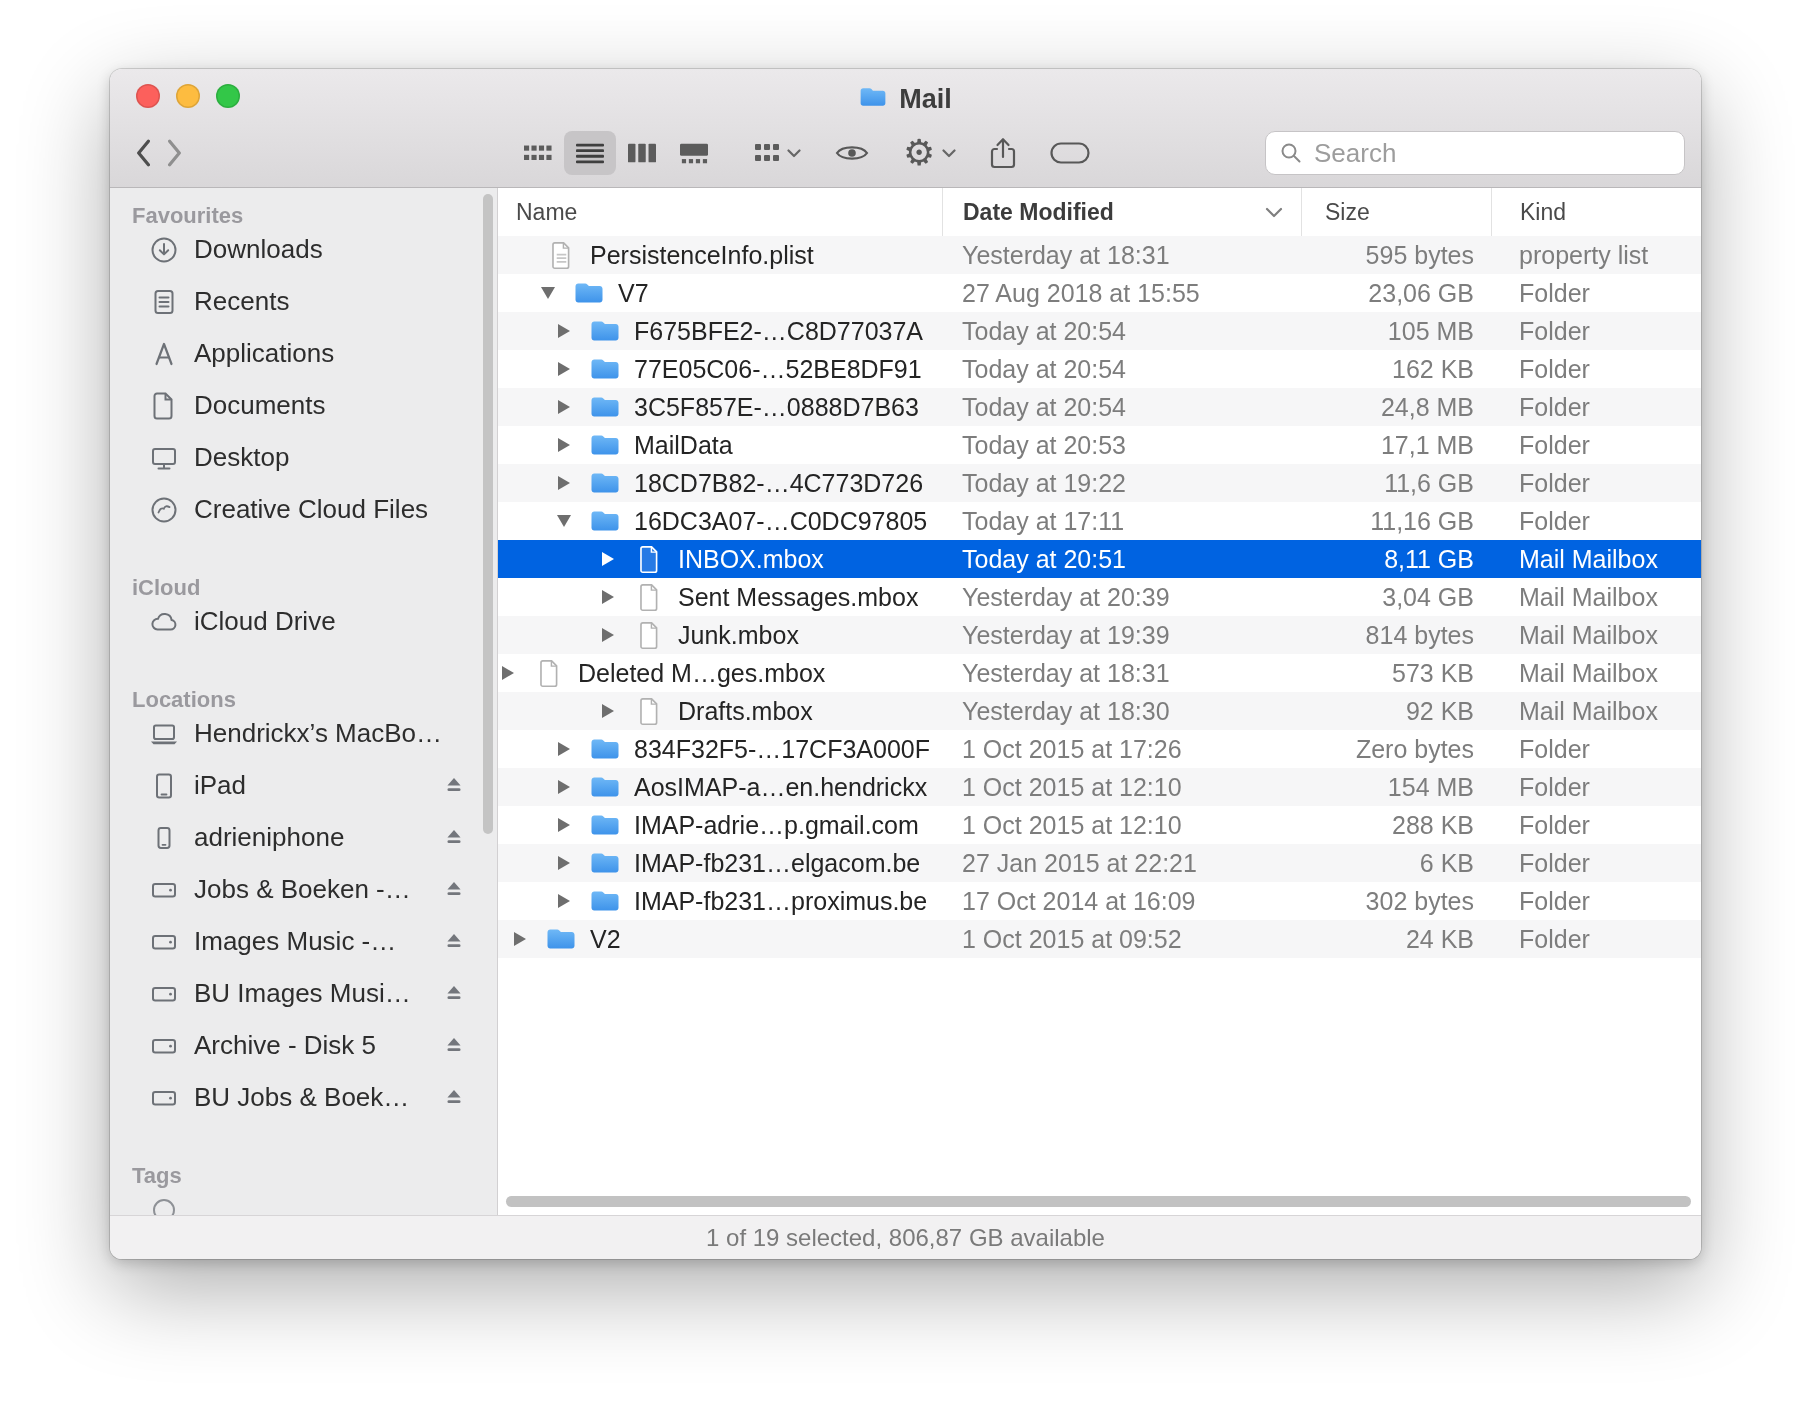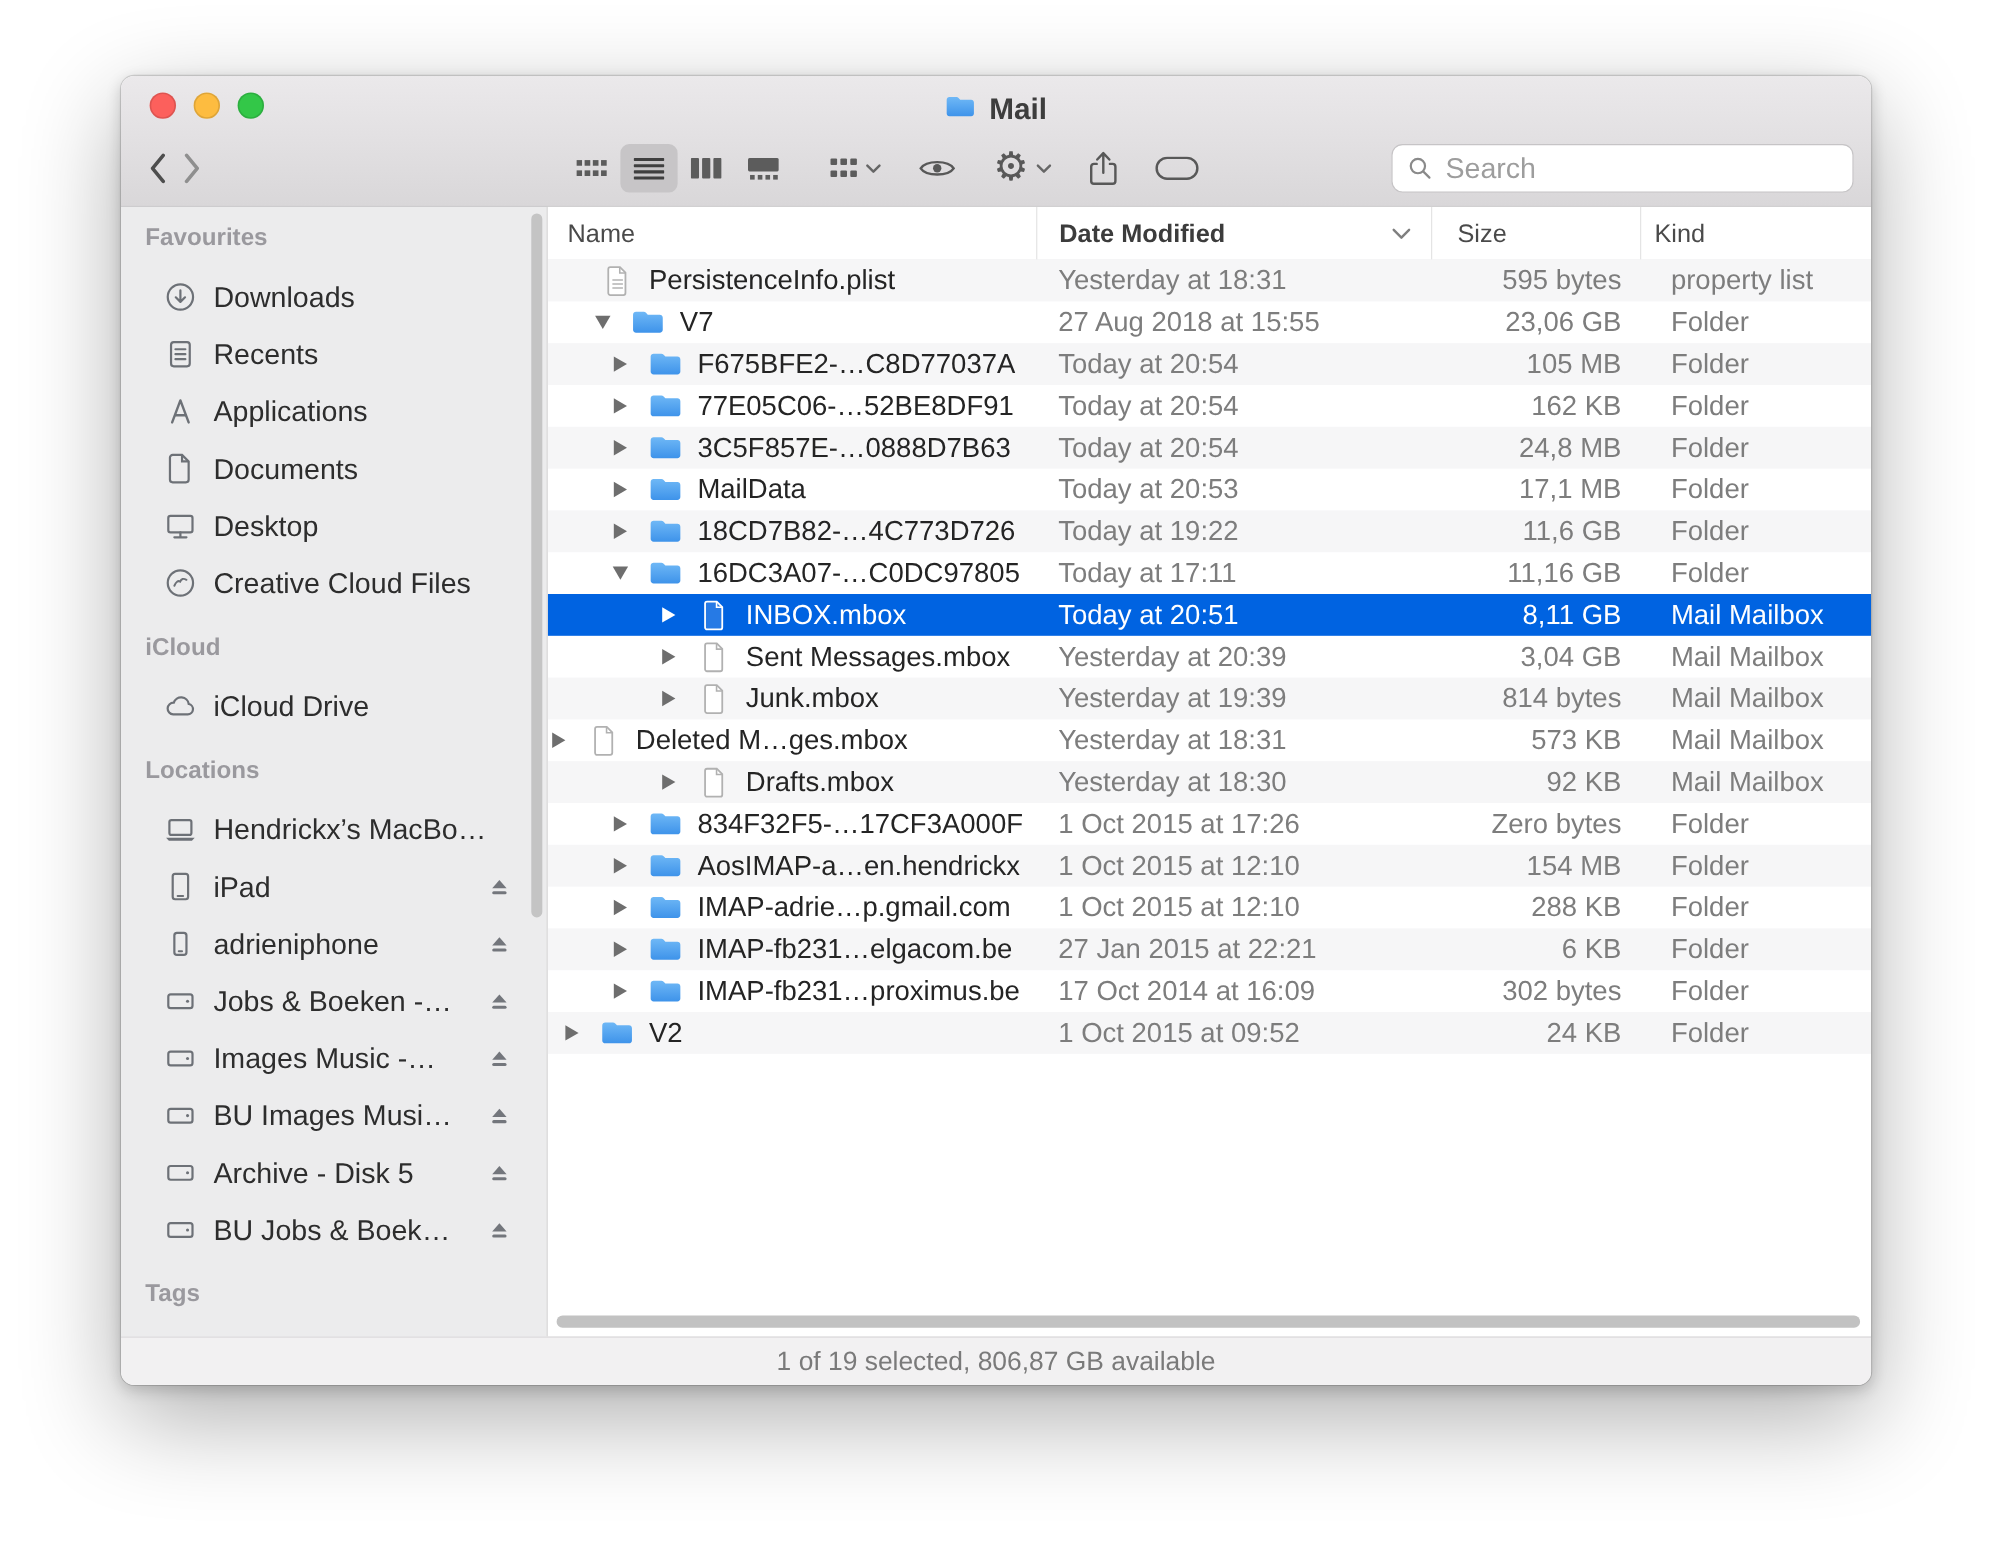--- a/index.html
+++ b/index.html
@@ -31,35 +31,35 @@
   .search input{border:none;outline:none;flex:1;font-size:26px;color:#333;background:transparent;min-width:0;
           font-family:"Liberation Sans","DejaVu Sans",sans-serif;}
   .search input::placeholder{color:#9d9d9d;}
 
   
   .body{position:absolute;top:119px;bottom:44px;left:0;right:0;display:flex;}
   .sidebar{width:388px;flex-shrink:0;background:#ececed;border-right:1px solid #d2d0d2;position:relative;overflow:hidden;box-sizing:border-box;}
   .sb-inner{padding-top:10px;}
   .sb-header{height:36px;line-height:36px;padding-left:22px;font-size:22px;font-weight:700;color:#9a999e;}
   .sb-header:not(:first-child){margin-top:24px;}
-  .sb-item{height:52px;display:flex;align-items:flex-end;padding-left:38px;padding-right:28px;font-size:26px;color:#2d2d2d;}
+  .sb-item{height:52px;display:flex;align-items:flex-start;padding-left:38px;padding-right:28px;font-size:26px;color:#2d2d2d;}
   .sb-item .icn{width:32px;height:32px;margin-right:14px;display:flex;align-items:center;justify-content:center;flex-shrink:0;}
   .sb-item .lbl{flex:1;white-space:nowrap;overflow:hidden;}
   .sb-item .eject{width:30px;height:30px;margin-left:8px;flex-shrink:0;display:flex;align-items:center;justify-content:center;}
   .tag-dot{width:22px;height:22px;border:2.5px solid #8e9196;border-radius:50%;box-sizing:border-box;display:block;}
   .sb-scroll{position:absolute;top:6px;right:4px;width:10px;height:640px;border-radius:5px;background:#c4c4c4;}
 
   .content{flex:1;position:relative;background:#fff;overflow:hidden;}
   .col-headers{height:48px;display:grid;grid-template-columns:444px 359px 190px 1fr;border-bottom:1px solid #e7e7e7;
                font-size:23px;color:#4a4a4a;}
   .col-headers>div{display:flex;align-items:center;box-sizing:border-box;white-space:nowrap;overflow:hidden;}
   .ch-name{padding-left:18px;}
   .ch-date{padding-left:20px;padding-right:18px;justify-content:space-between;font-weight:700;color:#3c3c3c;border-left:1px solid #e2e2e2;}
   .ch-size{padding-left:23px;border-left:1px solid #e2e2e2;}
-  .ch-kind{padding-left:12px;border-left:1px solid #e2e2e2;}
+  .ch-kind{padding-left:28px;border-left:1px solid #e2e2e2;}
 
   .rows{position:absolute;top:48px;left:0;right:0;}
   .row{height:38px;display:grid;grid-template-columns:444px 359px 190px 1fr;align-items:center;font-size:25px;color:#242424;}
   .row.alt{background:#f6f6f7;}
   .row.selected{background:#0063e1;color:#fff;}
   .cell-name{display:flex;align-items:center;height:100%;overflow:hidden;white-space:nowrap;box-sizing:border-box;}
   .tri-box{width:20px;display:flex;justify-content:center;align-items:center;flex-shrink:0;margin-right:16px;}
   .tri-r{width:0;height:0;border-left:12px solid #6e6e6e;border-top:7.5px solid transparent;border-bottom:7.5px solid transparent;}
   .tri-d{width:0;height:0;border-top:12px solid #6e6e6e;border-left:7.5px solid transparent;border-right:7.5px solid transparent;}
   .row.selected .tri-r{border-left-color:#fff;}

